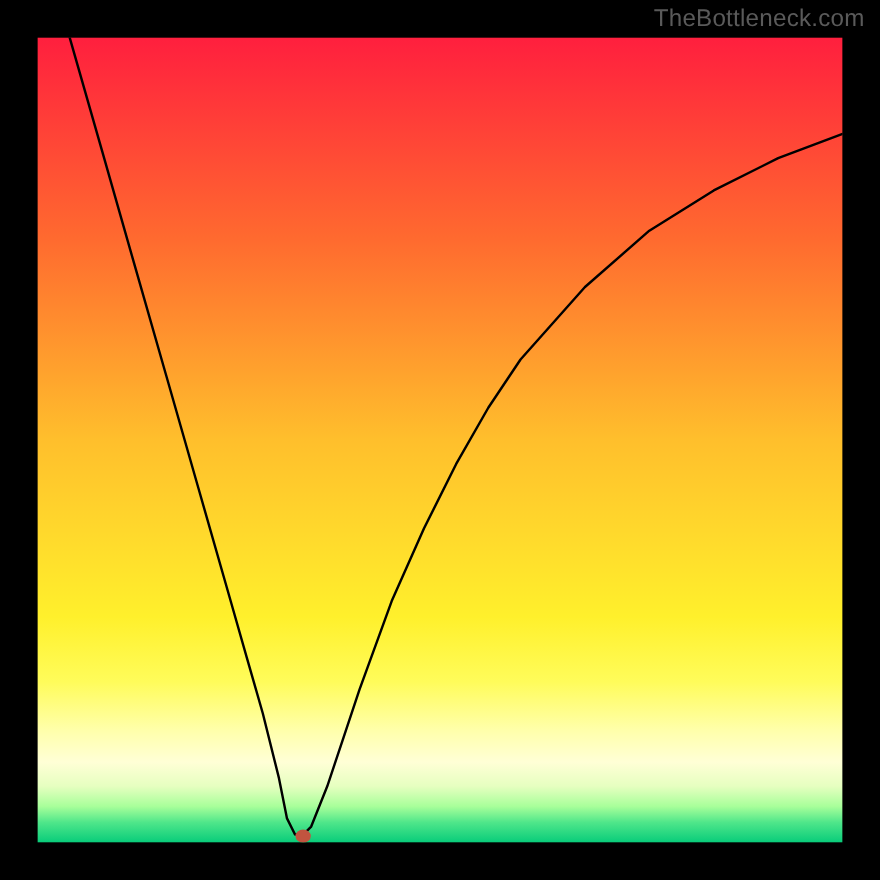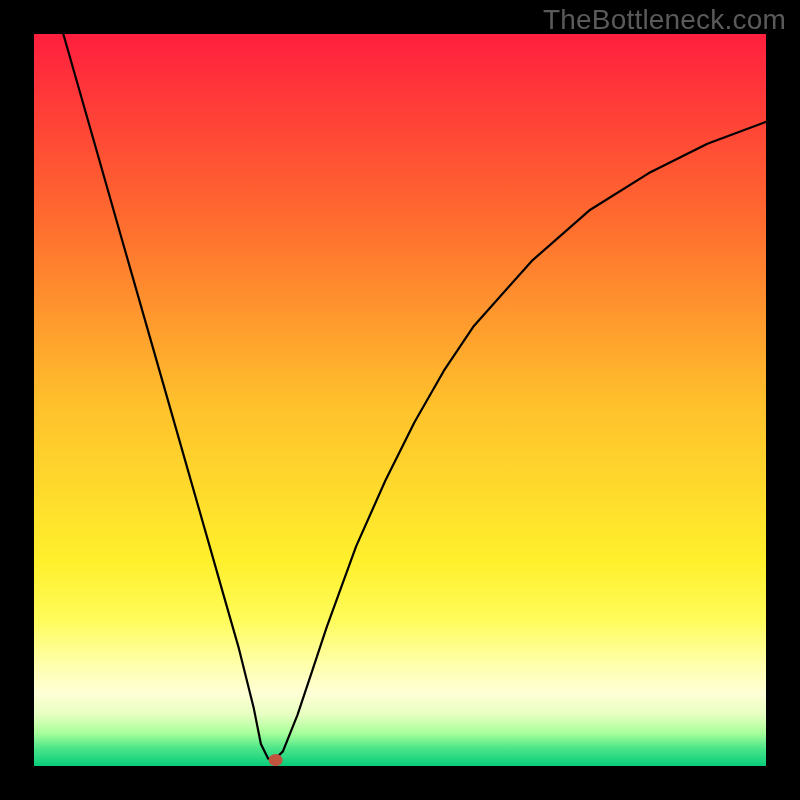--- a/index.html
+++ b/index.html
@@ -15,21 +15,21 @@
     position: relative;
     width: 800px;
     height: 800px;
     background: #000;
   }
   .watermark {
     position: absolute;
     top: 4px;
     right: 14px;
     color: #5a5a5a;
-    font-size: 28px;
+    font-size: 22px;
     font-weight: 500;
     letter-spacing: 0.2px;
     z-index: 5;
     user-select: none;
   }
   .plot-area {
     position: absolute;
     left: 34px;
     top: 34px;
     width: 732px;

